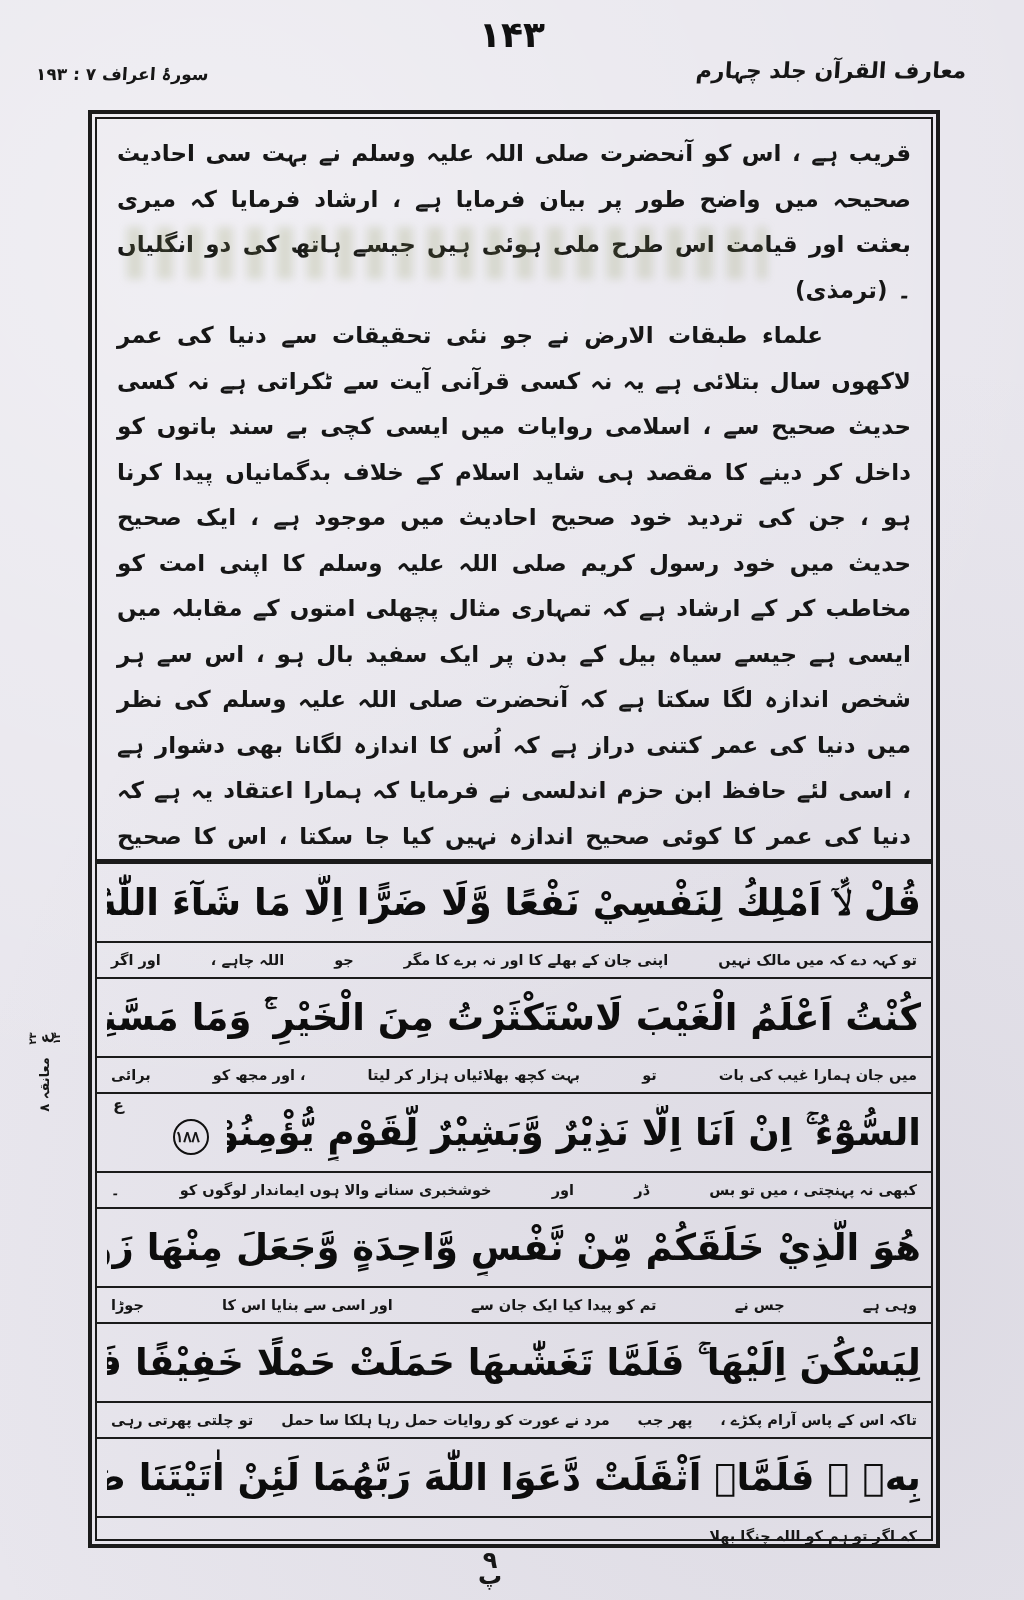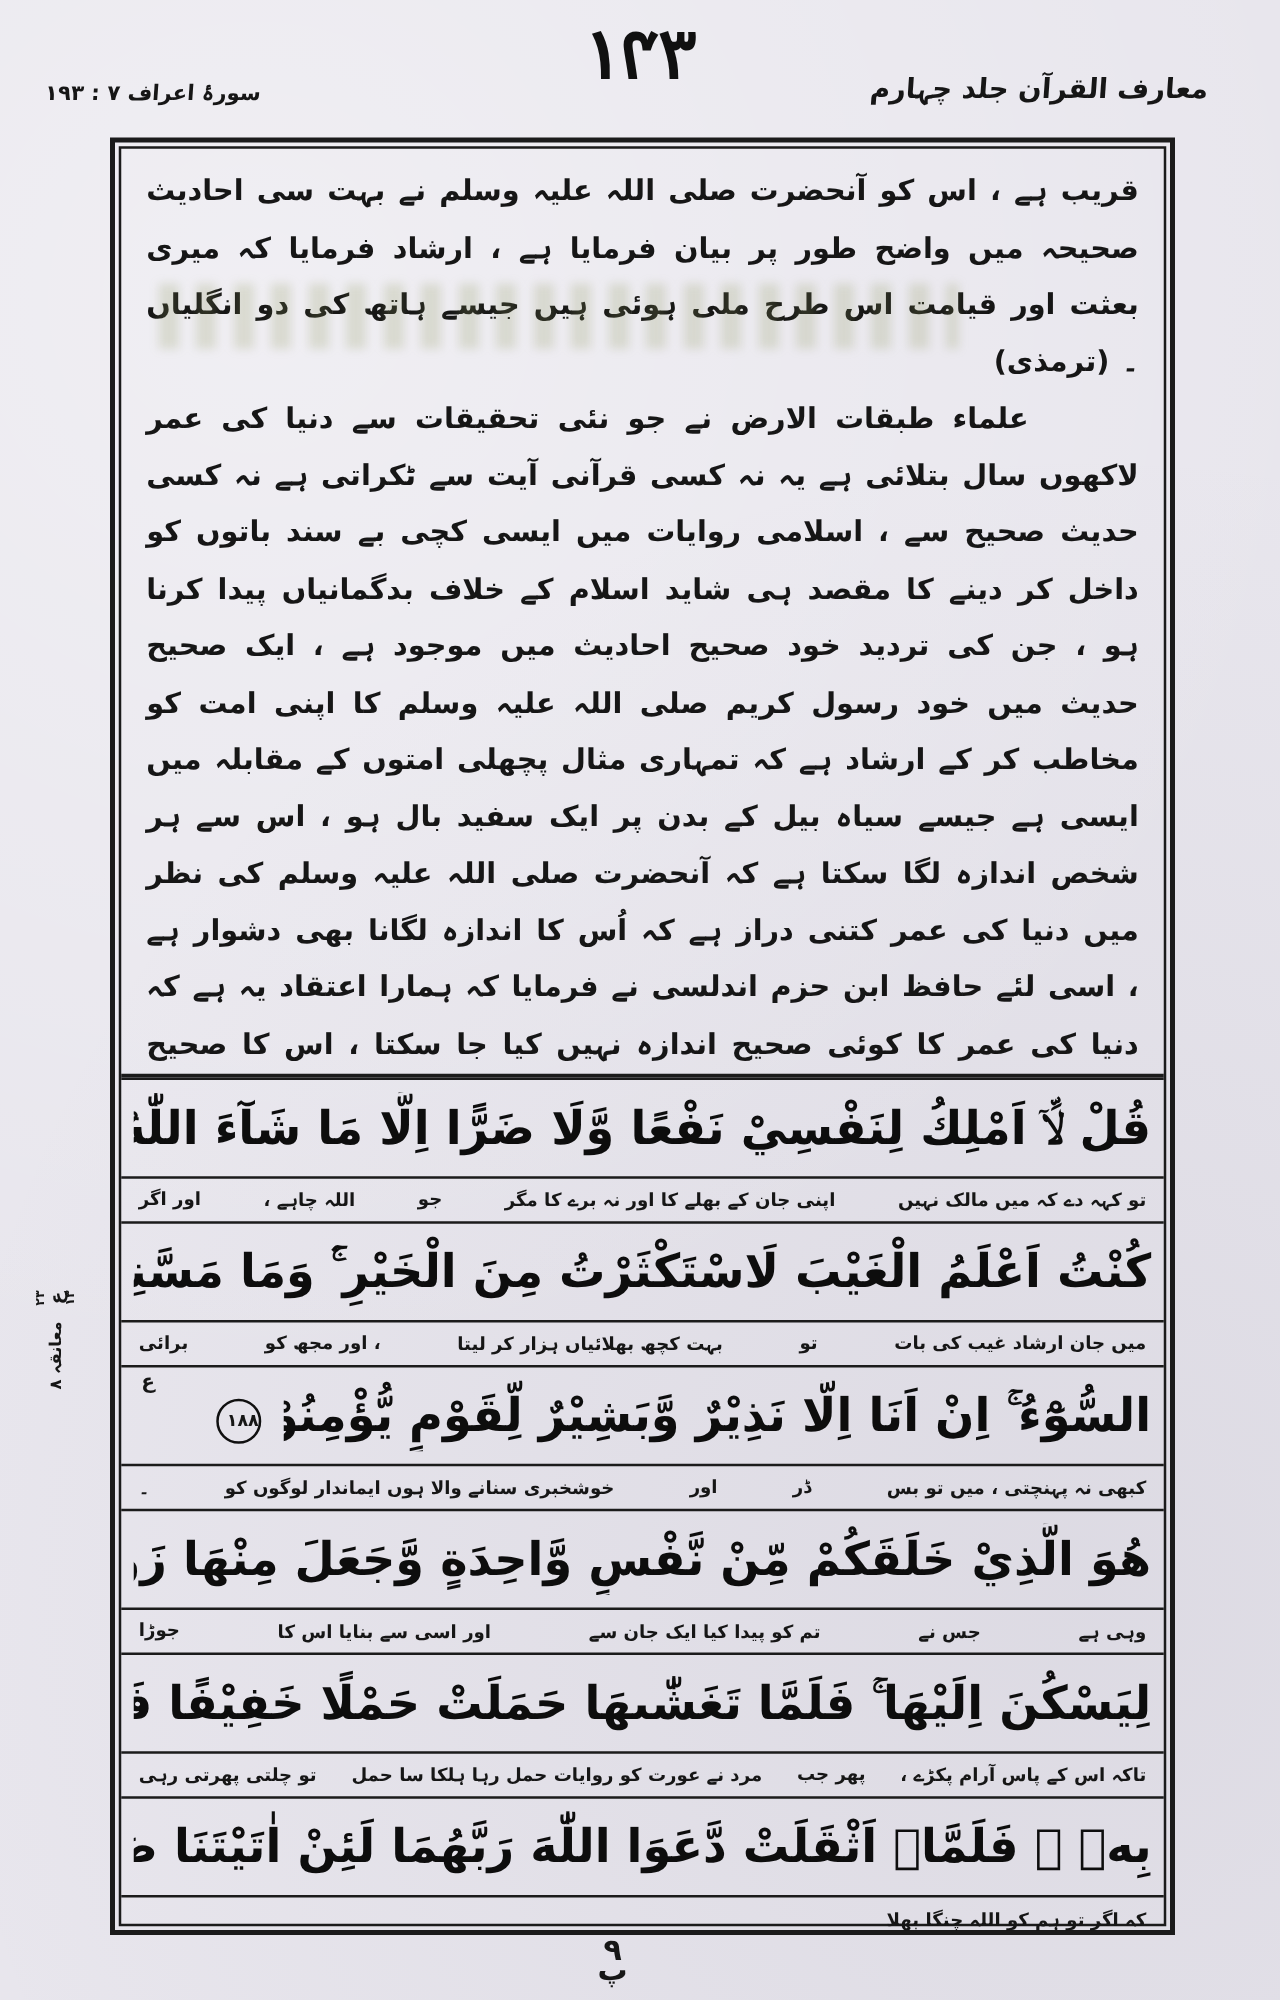--- a/index.html
+++ b/index.html
@@ -10,23 +10,22 @@
     background-image:
       radial-gradient(circle at 20% 15%, rgba(255,255,255,.35), transparent 55%),
       radial-gradient(circle at 85% 80%, rgba(120,115,140,.10), transparent 60%);
     font-family:"DejaVu Sans", sans-serif;
     color:#161616;
     overflow:hidden;
   }
   
   .page-number {
     position:absolute; top:14px; left:0; right:0;
-    text-align:center; font-size:52px; font-weight:bold; color:#101010;
+    text-align:center; font-size:36px; font-weight:bold; color:#101010;
     letter-spacing:4px;
-    font-family:Liberation Serif, serif;
   }
   .header-right {
     position:absolute; top:58px; right:58px;
     font-size:22px; font-weight:bold; transform:skewX(-4deg);
   }
   .header-left {
     position:absolute; top:64px; left:36px;
     font-size:17px; font-weight:bold; transform:skewX(-4deg);
   }
   
@@ -76,22 +75,23 @@
   .ayah-end {
     position:relative; width:120px; height:72px; flex:0 0 120px;
   }
   .ruku-ain {
     position:absolute; top:-2px; left:6px;
     font-size:16px; font-weight:bold;
   }
   .ayah-circle {
     position:absolute; top:22px; right:18px;
     width:36px; height:36px; border:2px solid #101010; border-radius:50%;
-    font-size:14px; font-weight:bold; text-align:right; line-height:33px;
+    font-size:14px; font-weight:bold; text-align:left; line-height:33px;
     direction:rtl;
+    font-family:Liberation Serif, serif;
   }
   
   .margin-note {
     position:absolute; top:1055px; left:-30px; width:150px;
     transform:rotate(-90deg);
     font-size:13px; font-weight:bold; text-align:center;
     direction:rtl; line-height:15px;
   }
   .margin-note .ain-stack { display:inline-block; vertical-align:middle; margin-left:8px; }
   .margin-note .ain-stack .num { display:block; font-size:10px; line-height:10px; }
@@ -141,21 +141,21 @@
           <span>اپنی جان کے بھلے کا اور نہ برے کا مگر</span>
           <span>جو</span>
           <span>اللہ چاہے ،</span>
           <span>اور اگر</span>
         </div>
 
       <div class="row arabic-row">
         <div class="arabic-text">كُنْتُ اَعْلَمُ الْغَيْبَ لَاسْتَكْثَرْتُ مِنَ الْخَيْرِ ۚۛ وَمَا مَسَّنِيَ</div>
       </div>
       <div class="row trans-row">
-          <span>میں جان ارشاد غیب کی بات</span>
+          <span>میں جان ہمارا غیب کی بات</span>
           <span>تو</span>
           <span>بہت کچھ بھلائیاں ہزار کر لیتا</span>
           <span>، اور مجھ کو</span>
           <span>برائی</span>
         </div>
 
       <div class="row arabic-row">
         <div class="arabic-text">السُّوْٓءُ ۚ اِنْ اَنَا اِلَّا نَذِيْرٌ وَّبَشِيْرٌ لِّقَوْمٍ يُّؤْمِنُوْنَ</div>
         <div class="ayah-end">
           <span class="ruku-ain">ع</span>

